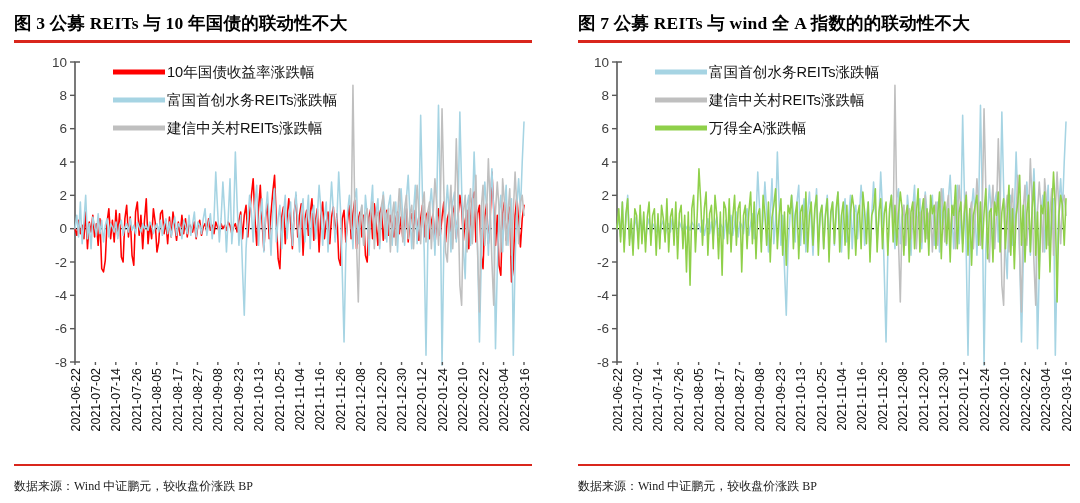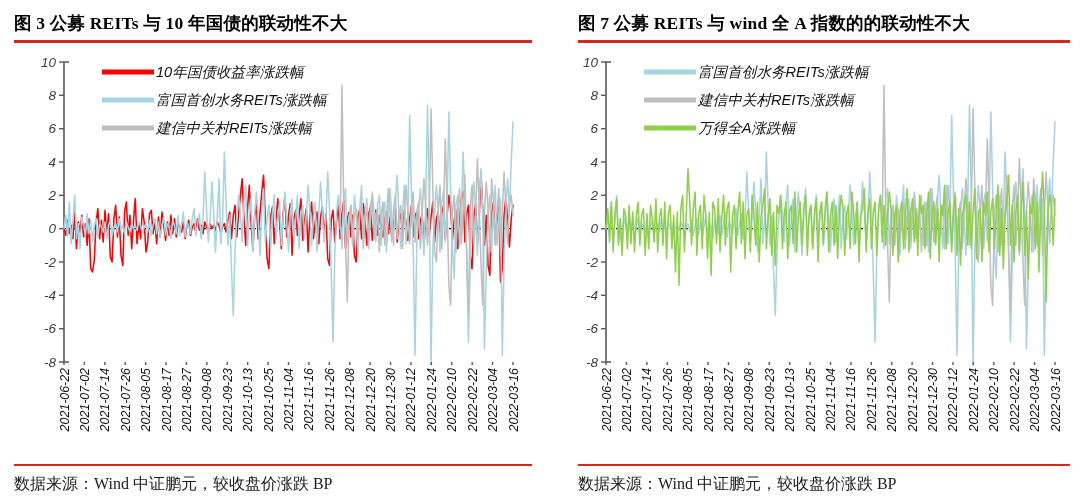--- a/index.html
+++ b/index.html
@@ -25,36 +25,36 @@
   .panel.right .fig-title { padding-left: 38px; }
   .rule-top {
     position: absolute;
     left: 14px; right: 8px;
     top: 40px;
     height: 2.5px;
     background: #d9261c;
   }
   .panel.right .rule-top { left: 38px; right: 10px; }
 
-  .plot-wrap { position: absolute; left: 0; top: 46px; width: 540px; height: 410px; font-style: italic; }
+  .plot-wrap { position: absolute; left: 11px; top: 46px; width: 540px; height: 410px; }
 
   .footer-rule {
     position: absolute;
     left: 14px; right: 8px;
     bottom: 37px;
     height: 2.5px;
     background: #d9261c;
   }
   .panel.right .footer-rule { left: 38px; right: 10px; }
   .footer-text {
     position: absolute;
     left: 14px;
     bottom: 8px;
     font-family: "Liberation Serif", serif;
-    font-size: 16px;
+    font-size: 12px;
     color: #1a1a1a;
     white-space: nowrap;
   }
   .panel.right .footer-text { left: 38px; }
 
   svg { display: block; }
   .ytick-label {
     font-family: "Liberation Sans", sans-serif;
     font-size: 13.5px;
     fill: #3f3f3f;

